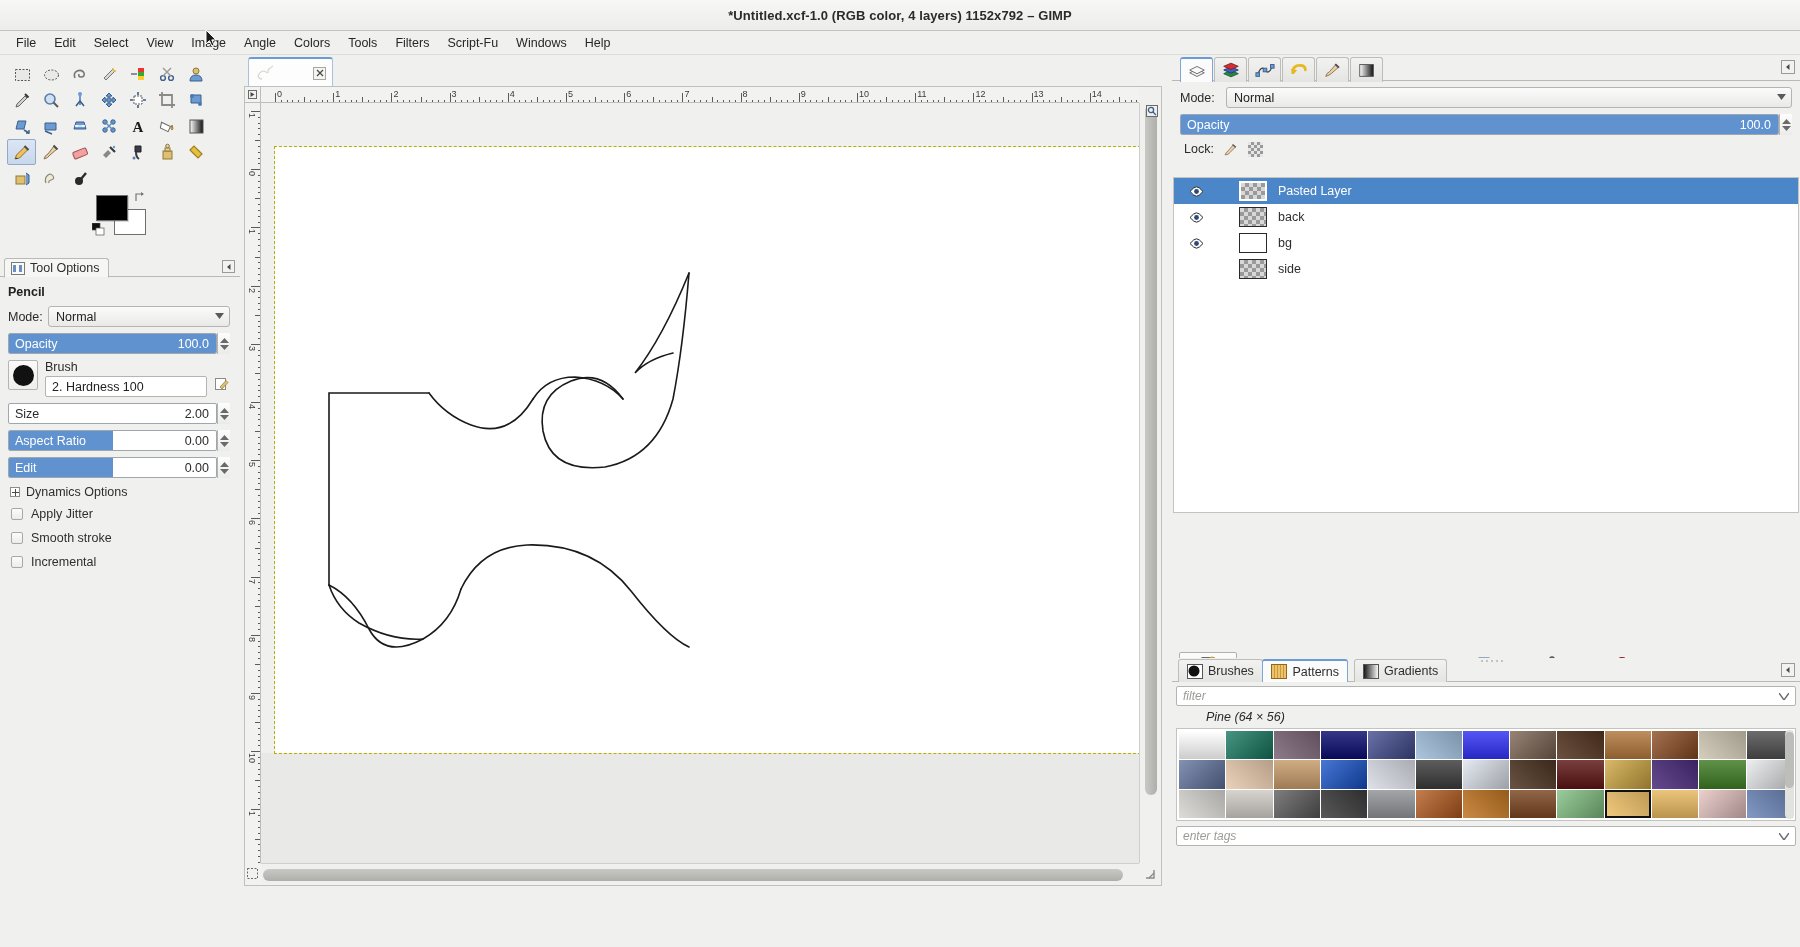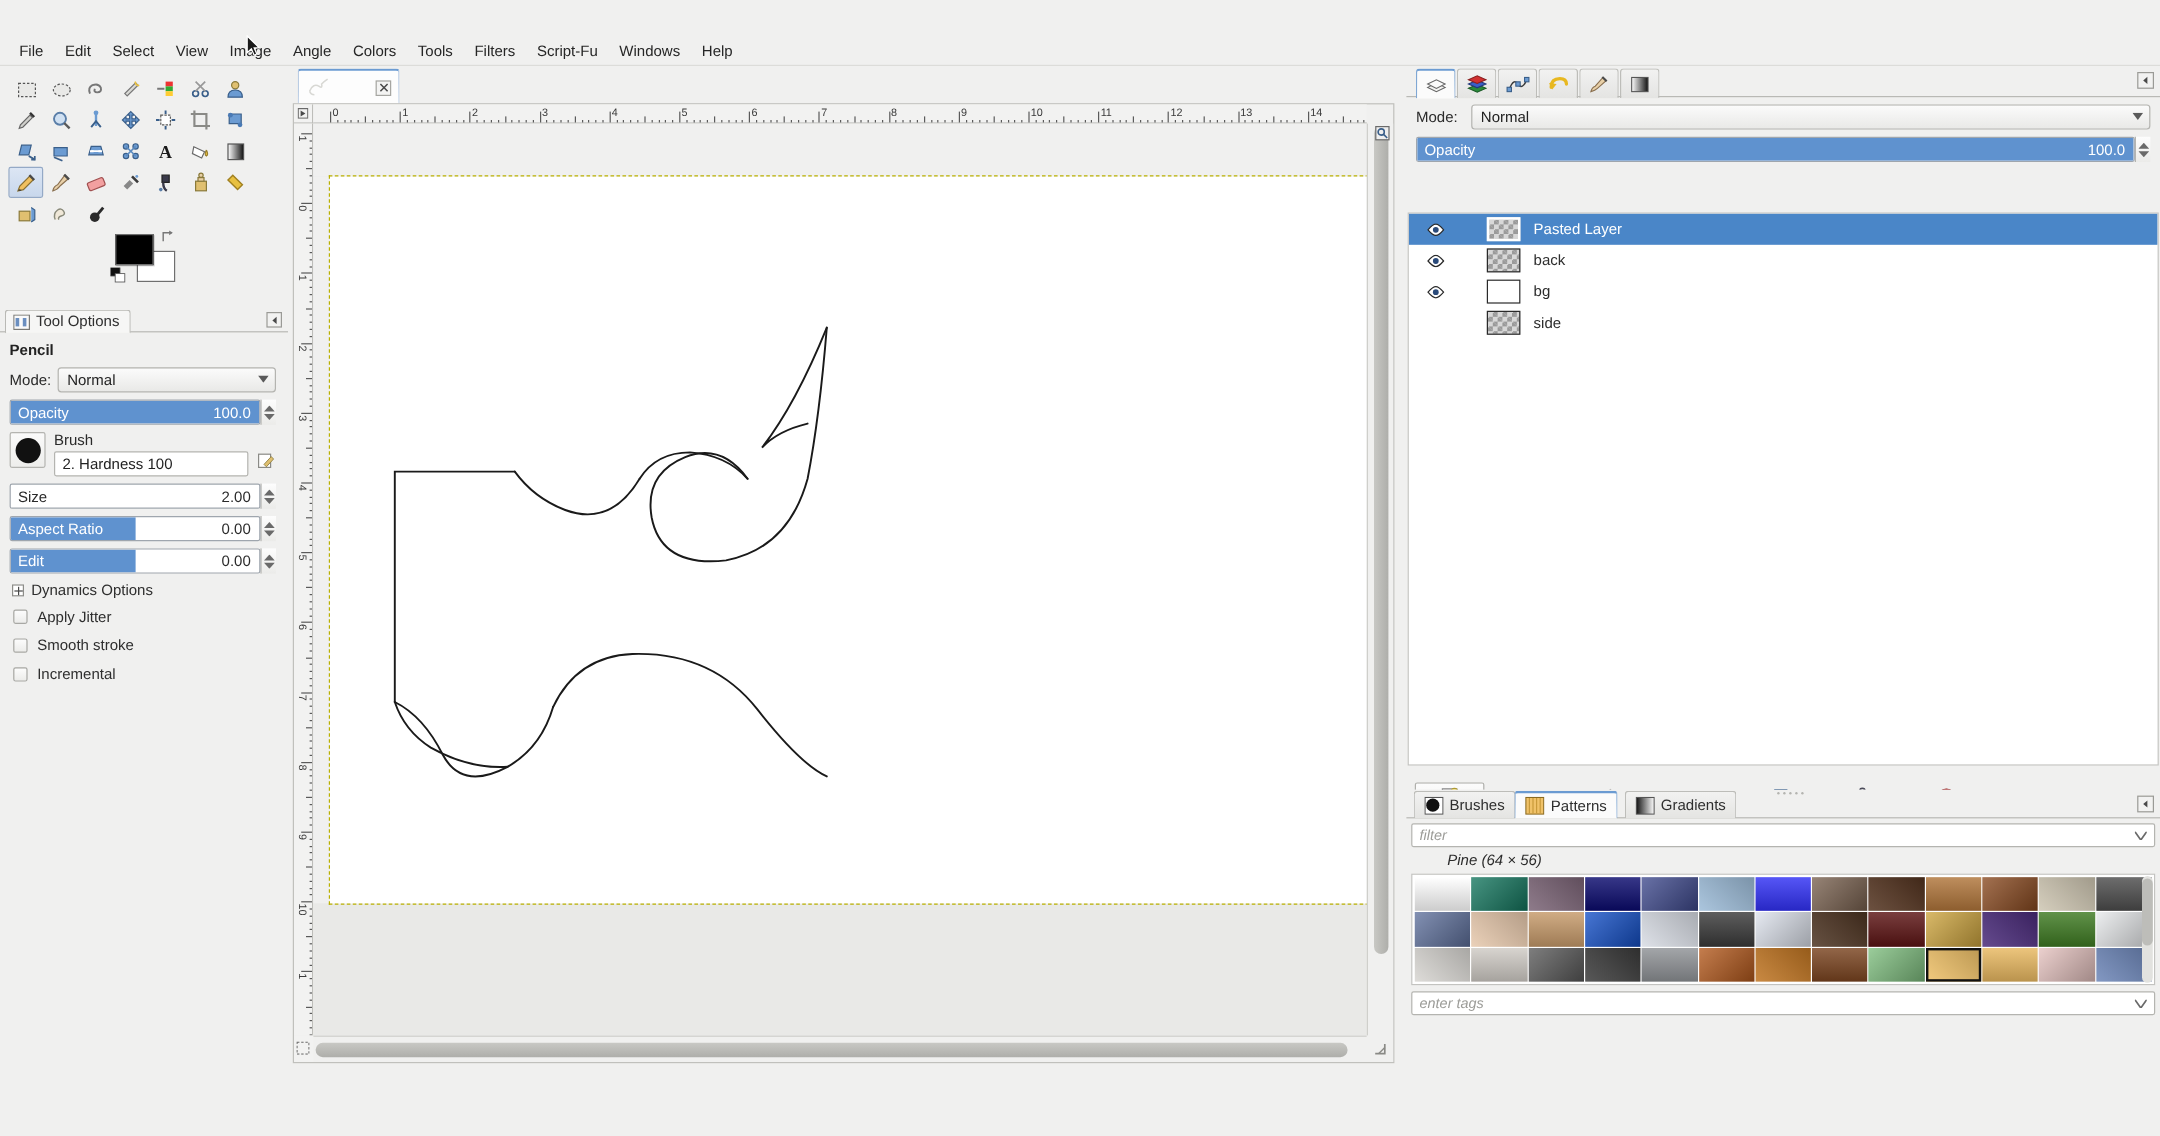--- a/index.html
+++ b/index.html
@@ -160,21 +160,21 @@
   .layers-body { position:absolute; left:0; top:26px; width:628px; height:597px; padding:6px 8px 0 8px; }
   .mode-row { display:flex; align-items:center; gap:8px; margin-bottom:6px; }
   .lock-row { display:flex; align-items:center; gap:9px; margin:6px 0 7px 4px; font-size:12.5px; }
   .lock-chk { width:16px; height:16px; display:flex; align-items:center; justify-content:center; }
   .checkerbox { width:15px; height:15px;
     background-image:
       linear-gradient(45deg,#999 25%,transparent 25%,transparent 75%,#999 75%),
       linear-gradient(45deg,#999 25%,transparent 25%,transparent 75%,#999 75%);
     background-size:6px 6px; background-position:0 0,3px 3px; background-color:#e6e6e6; }
 
-  .layerlist { position:absolute; left:1px; top:96px; width:626px; height:461px; background:#fff; border:1px solid #c3c3c0; overflow:hidden; }
+  .layerlist { position:absolute; left:1px; top:96px; width:626px; height:336px; background:#fff; border:1px solid #c3c3c0; overflow:hidden; }
   .layerrow { display:flex; align-items:center; height:26px; padding-left:8px; gap:0px; }
   .layerrow.sel { background:#4a86c8; color:#fff; }
   .eye-cell { width:28px; display:flex; align-items:center; justify-content:center; flex:none; }
   .link-cell { width:26px; flex:none; }
   .thumb-cell { width:34px; flex:none; display:flex; align-items:center; justify-content:center; }
   .layer-thumb { width:28px; height:20px; border:1px solid #2a2a2a;
     background-image:
       linear-gradient(45deg,#9a9a9a 25%,transparent 25%,transparent 75%,#9a9a9a 75%),
       linear-gradient(45deg,#9a9a9a 25%,transparent 25%,transparent 75%,#9a9a9a 75%);
     background-size:8px 8px; background-position:0 0,4px 4px; background-color:#d8d8d8; }
@@ -208,20 +208,23 @@
   .tagbar .ph { font-size:12px; color:#9b9b97; font-style:italic; }
   .drag-dots { position:absolute; left:300px; top:0px; width:40px; height:6px; display:flex; gap:3px; align-items:center; justify-content:center; }
   .drag-dots i { width:2px; height:2px; background:#b4b4b0; border-radius:50%; display:block; }
   .combo-caret { position:absolute; right:6px; top:6px; }
 </style>
 </head>
 <body>
 
 <div id="app">
 
+  <div class="titlebar">
+    <span class="title">*Untitled.xcf-1.0 (RGB color, 4 layers) 1152x792 – GIMP</span>
+  </div>
 
   <div class="menubar" id="menubar">
       <div class="mi">File</div>
       <div class="mi">Edit</div>
       <div class="mi">Select</div>
       <div class="mi">View</div>
       <div class="mi">Image</div>
       <div class="mi">Angle</div>
       <div class="mi">Colors</div>
       <div class="mi">Tools</div>
@@ -1048,20 +1051,30 @@
         <div class="spin">
           <svg class="up" viewBox="0 0 9 6">
               <path d="M0 5 L4.5 0 L9 5 Z" fill="#6a6a6a"></path>
             </svg>
           <svg class="dn" viewBox="0 0 9 6">
               <path d="M0 1 L4.5 6 L9 1 Z" fill="#6a6a6a"></path>
             </svg>
         </div>
       </div>
 
+      <div class="lock-row">
+        <span class="lbl">Lock:</span>
+        <span class="lock-chk">
+          <svg width="15" height="15" viewBox="0 0 15 15">
+            <path d="M2 13 Q3 10 5 9 L10 3 L12.5 5 L7 10.5 Q6 12.5 2 13 Z" fill="#e8d0a8" stroke="#8a7050" stroke-width=".8"></path>
+            <path d="M9.5 2.5 L12.8 5.2" stroke="#5a5a5a" stroke-width="1.4"></path>
+          </svg>
+        </span>
+        <span class="checkerbox"></span>
+      </div>
 
       <div class="layerlist" id="layerlist">
           <div class="layerrow sel">
             <div class="eye-cell">
               <svg width="15" height="11" viewBox="0 0 15 11">
                 <path d="M1 5.5 Q5 0.8 7.5 0.8 Q10 0.8 14 5.5 Q10 10.2 7.5 10.2 Q5 10.2 1 5.5 Z" fill="#fff" stroke="#2a2a2a" stroke-width="1"></path>
                 <circle cx="7.5" cy="5.5" r="2.4" fill="#2a4a7a"></circle>
               </svg>
             </div>
             <div class="link-cell"></div>

